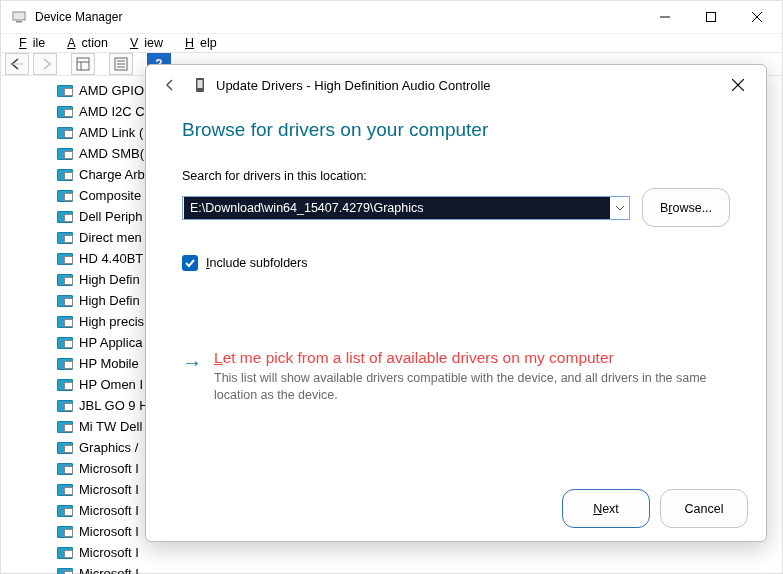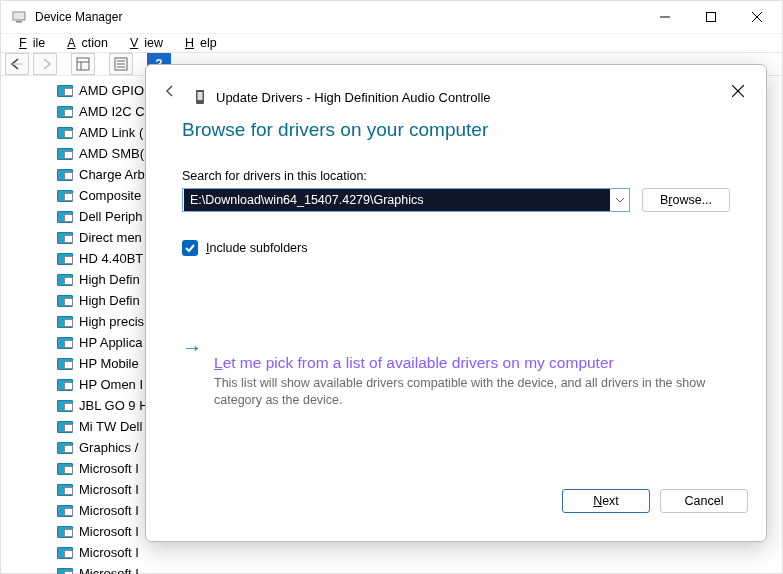--- a/index.html
+++ b/index.html
@@ -15,38 +15,38 @@
 .menubar span {padding:2px 6px;}
 .toolbar {height:28px; border-top:1px solid #e8e8e8; border-bottom:1px solid #e8e8e8; display:flex; align-items:center; padding:0 4px; gap:4px;}
 .tbtn {width:24px;height:22px; border:1px solid #d0d0d0; display:flex;align-items:center;justify-content:center; background:#fafafa;}
 .tbtn.sep{border:none;background:none;width:6px;}
 .content {flex:1; position:relative; display:flex;}
 .tree {width:100%; padding:4px 0 0 56px; overflow:hidden; font-size:13px; line-height:21px;}
 .trow {display:flex; align-items:center; gap:6px; white-space:nowrap;}
 .ticon-dev {width:16px;height:12px;background:#2aa0c8; position:relative; border:1px solid #1780a6; border-radius:1px;}
 .ticon-dev::after{content:"";position:absolute;right:-1px;top:2px;width:7px;height:6px;background:#fff;border:1px solid #888;}
 .dialog {position:absolute; left:144px; top:-12px; width:622px; height:478px; background:#fff; border:1px solid #bbb; box-shadow:0 6px 24px rgba(0,0,0,.22); border-radius:6px; display:flex; flex-direction:column;}
-.dialog .dtitle {height:40px; display:flex; align-items:flex-end; padding:0 10px;}
+.dialog .dtitle {height:40px; display:flex; align-items:center; padding:0 10px;}
 .dialog .back {width:28px;height:28px;display:flex;align-items:center;justify-content:center;}
 .dialog .dicon {width:16px;height:16px;margin:0 8px;}
 .dialog .dttext{font-size:13px;}
 .dialog .dclose{margin-left:auto;width:36px;height:28px;display:flex;align-items:center;justify-content:center;}
 .dbody {padding:6px 36px 0 36px; flex:1; position:relative;}
 .dh1 {color:#0a6e8a; font-size:19px; font-weight:400; margin:8px 0 28px 0;}
 .lbl {font-size:12.5px; margin-bottom:5px;}
 .row {display:flex; gap:12px; align-items:center;}
 .combo {flex:1; height:24px; border:1px solid #7aa7d6; display:flex; align-items:center; position:relative; background:#fff;}
 .combo .selwrap{flex:1;height:22px;background:#0f172a;color:#fff;font-size:12.5px;display:flex;align-items:center;padding:0 6px;margin:1px;}
 .combo .dd {width:18px;height:22px;display:flex;align-items:center;justify-content:center;}
-.btn {height:24px; min-width:88px; padding:0 14px; border:1px solid #c6c6c6; background:#fdfdfd; font-size:12.5px; border-radius:3px; display:flex;align-items:center;justify-content:center;}
+.btn {height:39px; min-width:88px; padding:0 14px; border:1px solid #c6c6c6; background:#fdfdfd; font-size:12.5px; border-radius:12px; display:flex;align-items:center;justify-content:center;}
 .chkrow{display:flex;align-items:center;gap:8px;margin-top:28px;font-size:12.5px;}
 .chk{width:16px;height:16px;border-radius:3px;background:#0067c0;display:flex;align-items:center;justify-content:center;}
 .pick {display:flex; gap:12px; margin-top:78px;}
 .pick .arrow{color:#0a7ea3;font-size:20px;line-height:22px;}
-.pick .plink{color:#8b5cf6;font-size:15.5px;margin-top:20px;}
+.pick .plink{color:#ef4444;font-size:15.5px;}
 .pick .pdesc{color:#6a6a6a;font-size:12.5px;line-height:17px;margin-top:3px;max-width:500px;}
 .dfooter{height:52px;border-top:0;display:flex;align-items:flex-start;justify-content:flex-end;gap:10px;padding:0 18px;}
 .btn.primary{border:1.6px solid #2f6fb3;}
 .underline{text-decoration:underline;}
 .men-u {text-decoration:underline;}
 </style>
 </head>
 <body>
 
 <div class="outer">
@@ -261,21 +261,21 @@
                 <path d="M2 6 L5 9 L10 3" fill="none" stroke="#fff" stroke-width="2"></path>
               </svg>
             </div>
           <span><span class="underline">I</span>nclude subfolders</span>
         </div>
 
         <div class="pick">
           <div class="arrow">→</div>
           <div>
             <div class="plink"><span class="underline">L</span>et me pick from a list of available drivers on my computer</div>
-            <div class="pdesc">This list will show available drivers compatible with the device, and all drivers in the show category as the device.</div>
+            <div class="pdesc">This list will show available drivers compatible with the device, and all drivers in the same location as the device.</div>
           </div>
         </div>
       </div>
 
       <div class="dfooter">
         <div class="btn primary">
             <span><span class="underline">N</span>ext</span>
           </div>
         <div class="btn">
             <span>Cancel</span>

